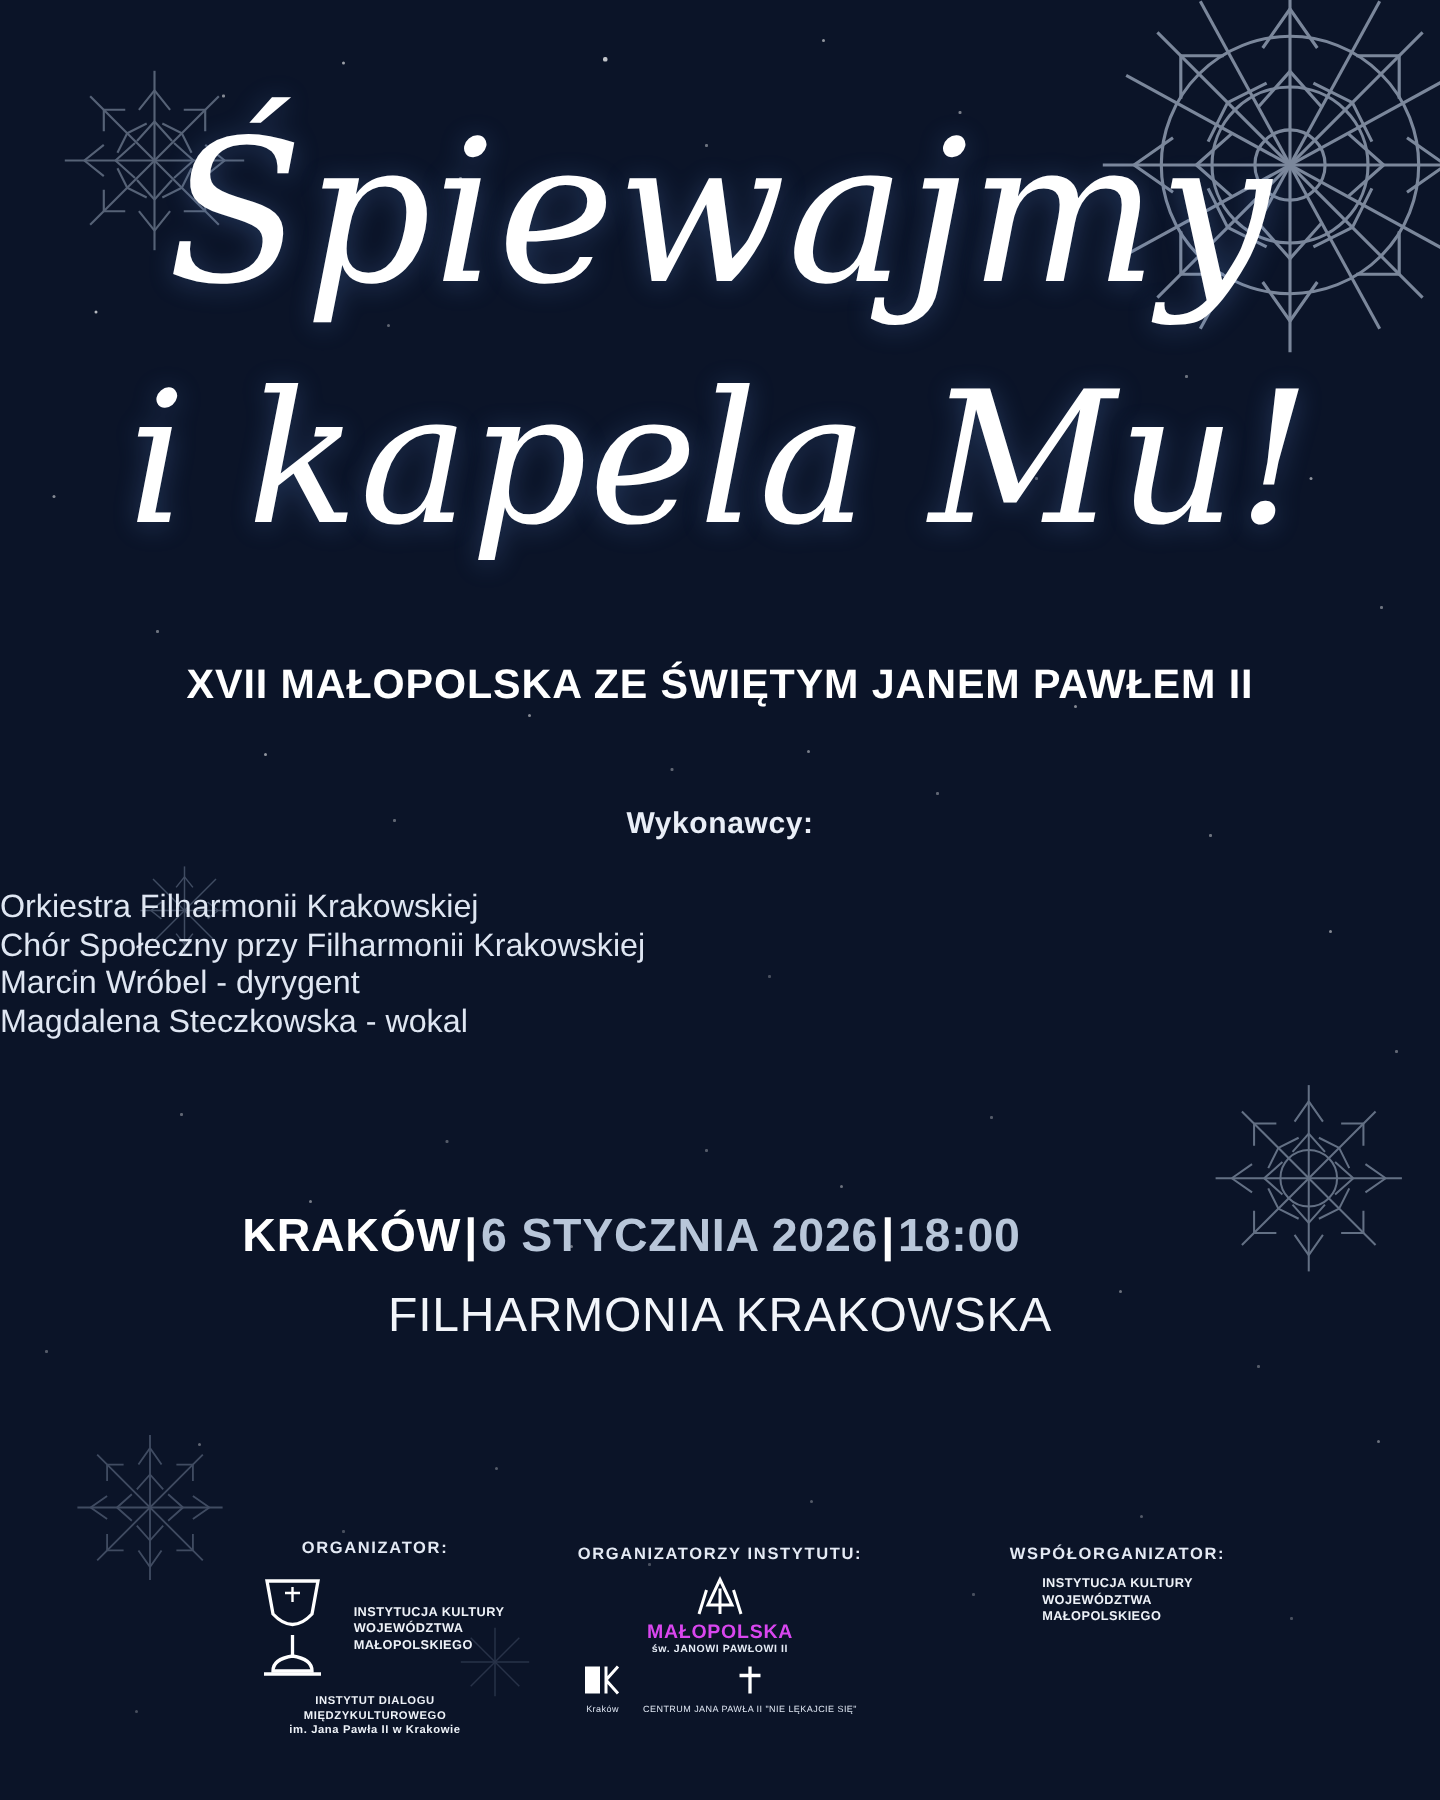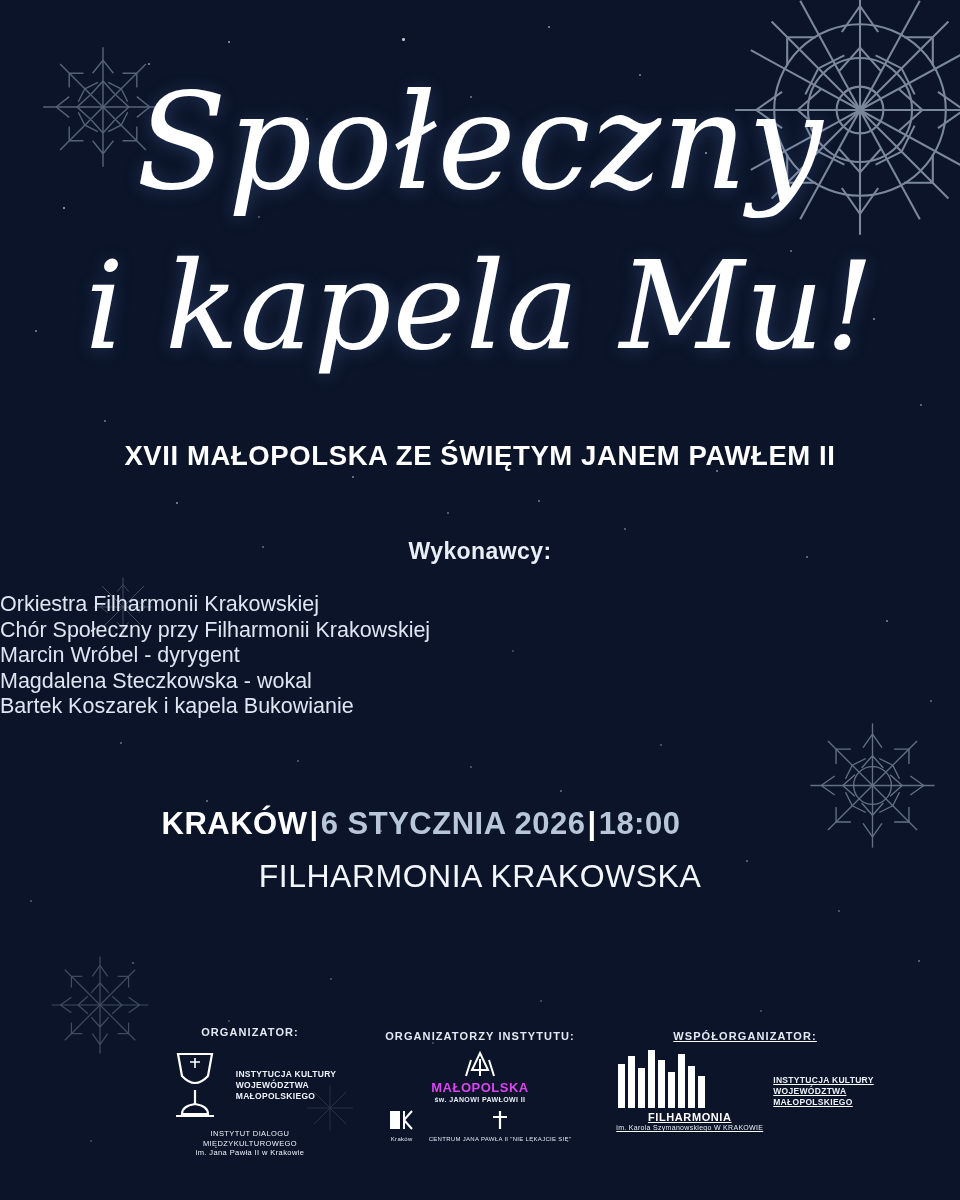--- a/index.html
+++ b/index.html
@@ -90,21 +90,21 @@
     color: #ffffff;
   }
 
   
   .performers-label {
     position: absolute;
     top: 538px;
     left: 0;
     width: 960px;
     text-align: center;
-    font-size: 23px;
+    font-size: 20px;
     font-weight: bold;
     color: #e9eef7;
     letter-spacing: .4px;
   }
   .performers {
     position: absolute;
     top: 592px;
     left: 0;
     width: 960px;
     text-align: left;
@@ -156,42 +156,42 @@
   .f-label {
     font-size: 11px;
     letter-spacing: 1.1px;
     font-weight: bold;
     color: #e4eaf4;
     margin-bottom: 8px;
     white-space: nowrap;
   }
   .col-a { left: 120px; top: 8px; width: 260px; }
   .col-b { left: 380px; top: 12px; width: 200px; }
-  .col-c { left: 580px; top: 12px; width: 330px; text-decoration: underline; }
+  .col-c { left: 580px; top: 12px; width: 330px; }
 
   .logo-row {
     display: flex;
     align-items: center;
     justify-content: center;
     gap: 10px;
   }
   .logo-text {
     font-size: 8.5px;
     line-height: 11px;
     font-weight: bold;
     letter-spacing: .3px;
     color: #eef2f8;
     text-align: left;
     white-space: pre-line;
   }
   .logo-caption {
     font-size: 7.5px;
     line-height: 9.5px;
     letter-spacing: .4px;
-    font-weight: normal;
+    font-weight: bold;
     color: #eef2f8;
     margin-top: 5px;
     white-space: pre-line;
   }
   .mark { display: block; }
 
   .malo-word {
     font-size: 13px;
     font-weight: bold;
     letter-spacing: .5px;
@@ -385,33 +385,32 @@
   <div class="snowflake sf-bm">
     <svg viewBox="0 0 100 100" fill="none" stroke="#a9bcd8" stroke-width="1.6">
       <line x1="50" y1="12" x2="50" y2="88"></line>
         <line x1="12" y1="50" x2="88" y2="50"></line>
       <line x1="23" y1="23" x2="77" y2="77"></line>
         <line x1="77" y1="23" x2="23" y2="77"></line>
     </svg>
   </div>
 
   <div class="headline">
-    <span class="l1">Społeczny</span>
+    <span class="l1">Śpiewajmy</span>
     <span class="l2">i kapela Mu!</span>
   </div>
 
   <div class="subtitle">XVII MAŁOPOLSKA ZE ŚWIĘTYM JANEM PAWŁEM II</div>
 
   <div class="performers-label">Wykonawcy:</div>
   <div class="performers">
     <div>Orkiestra Filharmonii Krakowskiej</div>
     <div>Chór Społeczny przy Filharmonii Krakowskiej</div>
     <div>Marcin Wróbel - dyrygent</div>
     <div>Magdalena Steczkowska - wokal</div>
-    <div>Bartek Koszarek i kapela Bukowianie</div>
   </div>
 
   <div class="when">
     <span>KRAKÓW</span><span class="sep">|</span><span class="accent">6 STYCZNIA 2026</span><span class="sep">|</span><span class="accent">18:00</span>
   </div>
   <div class="where">FILHARMONIA KRAKOWSKA</div>
 
   <div class="footer">
 
     <div class="f-col col-a">
@@ -458,38 +457,20 @@
           <div class="tiny-cap">CENTRUM
 JANA PAWŁA II
 "NIE LĘKAJCIE SIĘ"</div>
         </div>
       </div>
     </div>
 
     <div class="f-col col-c">
       <div class="f-label">WSPÓŁORGANIZATOR:</div>
       <div class="logo-row">
-        <div style="text-align:center">
-          <svg class="mark" width="92" height="58" viewBox="0 0 92 58">
-            <g fill="#ffffff">
-              <rect x="2" y="14" width="7" height="44"></rect>
-              <rect x="12" y="6" width="7" height="52"></rect>
-              <rect x="22" y="18" width="7" height="40"></rect>
-              <rect x="32" y="0" width="7" height="58"></rect>
-              <rect x="42" y="10" width="7" height="48"></rect>
-              <rect x="52" y="22" width="7" height="36"></rect>
-              <rect x="62" y="4" width="7" height="54"></rect>
-              <rect x="72" y="16" width="7" height="42"></rect>
-              <rect x="82" y="26" width="7" height="32"></rect>
-            </g>
-          </svg>
-          <div class="phil-name">FILHARMONIA</div>
-          <div class="phil-sub">im. Karola Szymanowskiego
-W KRAKOWIE</div>
-        </div>
         <div class="logo-text">INSTYTUCJA KULTURY
 WOJEWÓDZTWA
 MAŁOPOLSKIEGO</div>
       </div>
     </div>
 
   </div>
 </div>
 
 </body></html>

